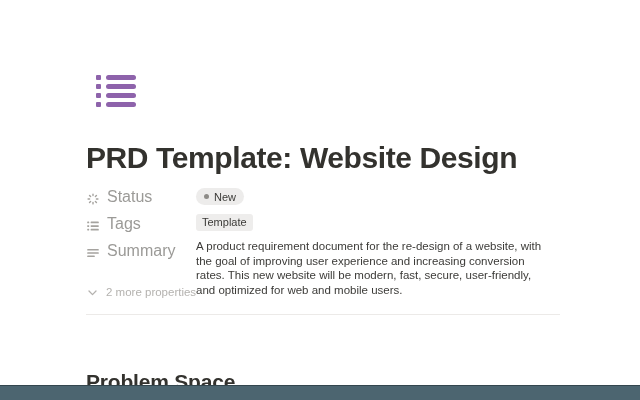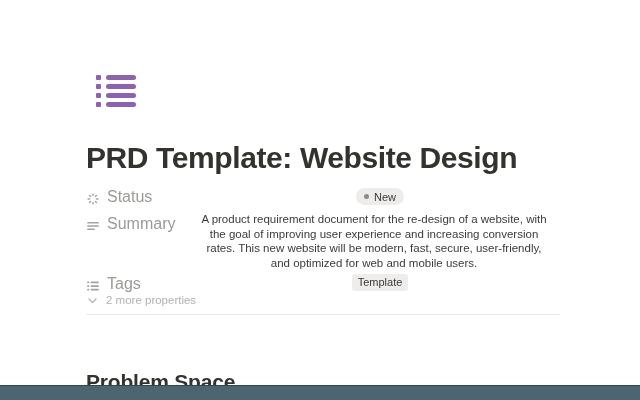--- a/index.html
+++ b/index.html
@@ -96,21 +96,20 @@
     flex: 0 0 14px;
     display: block;
     color: #a5a39f;
   }
   .prop-icon svg { display: block; }
   .prop-label-text { white-space: nowrap; }
 
   .prop-value {
     flex: 1 1 auto;
     padding-top: 1px;
-    text-align: center;
   }
 
   
   .pill {
     display: inline-flex;
     align-items: center;
     background: #edeceb;
     border-radius: 11px;
     height: 17px;
     padding: 0 8px;
@@ -142,21 +141,21 @@
     font-size: 11.5px;
     line-height: 14.5px;
     color: #3c3b38;
     width: 356px;
   }
 
   
   .more-props {
     position: absolute;
     left: 86px;
-    top: 292px;
+    top: 284px;
     display: flex;
     align-items: center;
     height: 16px;
     color: #b4b2af;
     font-size: 11.5px;
   }
   .more-props .chev {
     width: 13px;
     height: 13px;
     margin-right: 7px;
@@ -266,50 +265,50 @@
           <span class="dot"></span>
           <span>New</span>
         </span>
       </div>
     </div>
 
     <div class="prop-row">
       <div class="prop-label">
         <span class="prop-icon">
           <svg viewBox="0 0 14 14" width="14" height="14" fill="currentColor">
-            <rect x="1.2" y="3.0" width="11.6" height="1.6" rx="0.6"></rect>
-            <rect x="1.2" y="6.2" width="11.6" height="1.6" rx="0.6"></rect>
-            <rect x="1.2" y="9.4" width="7.6" height="1.6" rx="0.6"></rect>
-          </svg>
-        </span>
-        <span class="prop-label-text">Summary</span>
-      </div>
-      <div class="prop-value">
-        <div class="summary-text">A product requirement document for the re-design of a website, with the goal of improving user experience and increasing conversion rates. This new website will be modern, fast, secure, user-friendly, and optimized for web and mobile users.</div>
-      </div>
-    </div>
-
-    <div class="prop-row">
-      <div class="prop-label">
-        <span class="prop-icon">
-          <svg viewBox="0 0 14 14" width="14" height="14" fill="currentColor">
             <rect x="1.2" y="2.6" width="2" height="1.7" rx="0.4"></rect>
             <rect x="4.6" y="2.6" width="8.2" height="1.7" rx="0.6"></rect>
             <rect x="1.2" y="6.2" width="2" height="1.7" rx="0.4"></rect>
             <rect x="4.6" y="6.2" width="8.2" height="1.7" rx="0.6"></rect>
             <rect x="1.2" y="9.8" width="2" height="1.7" rx="0.4"></rect>
             <rect x="4.6" y="9.8" width="8.2" height="1.7" rx="0.6"></rect>
           </svg>
         </span>
         <span class="prop-label-text">Tags</span>
       </div>
       <div class="prop-value">
         <span class="chip">
           <span>Template</span>
         </span>
+      </div>
+    </div>
+
+    <div class="prop-row">
+      <div class="prop-label">
+        <span class="prop-icon">
+          <svg viewBox="0 0 14 14" width="14" height="14" fill="currentColor">
+            <rect x="1.2" y="3.0" width="11.6" height="1.6" rx="0.6"></rect>
+            <rect x="1.2" y="6.2" width="11.6" height="1.6" rx="0.6"></rect>
+            <rect x="1.2" y="9.4" width="7.6" height="1.6" rx="0.6"></rect>
+          </svg>
+        </span>
+        <span class="prop-label-text">Summary</span>
+      </div>
+      <div class="prop-value">
+        <div class="summary-text">A product requirement document for the re-design of a website, with the goal of improving user experience and increasing conversion rates. This new website will be modern, fast, secure, user-friendly, and optimized for web and mobile users.</div>
       </div>
     </div>
 
   </div>
 
   <div class="more-props">
     <span class="chev">
       <svg viewBox="0 0 13 13" width="13" height="13" fill="none" stroke="currentColor" stroke-width="1.3" stroke-linecap="round" stroke-linejoin="round">
         <path d="M3 5 L6.5 8.6 L10 5"></path>
       </svg>

